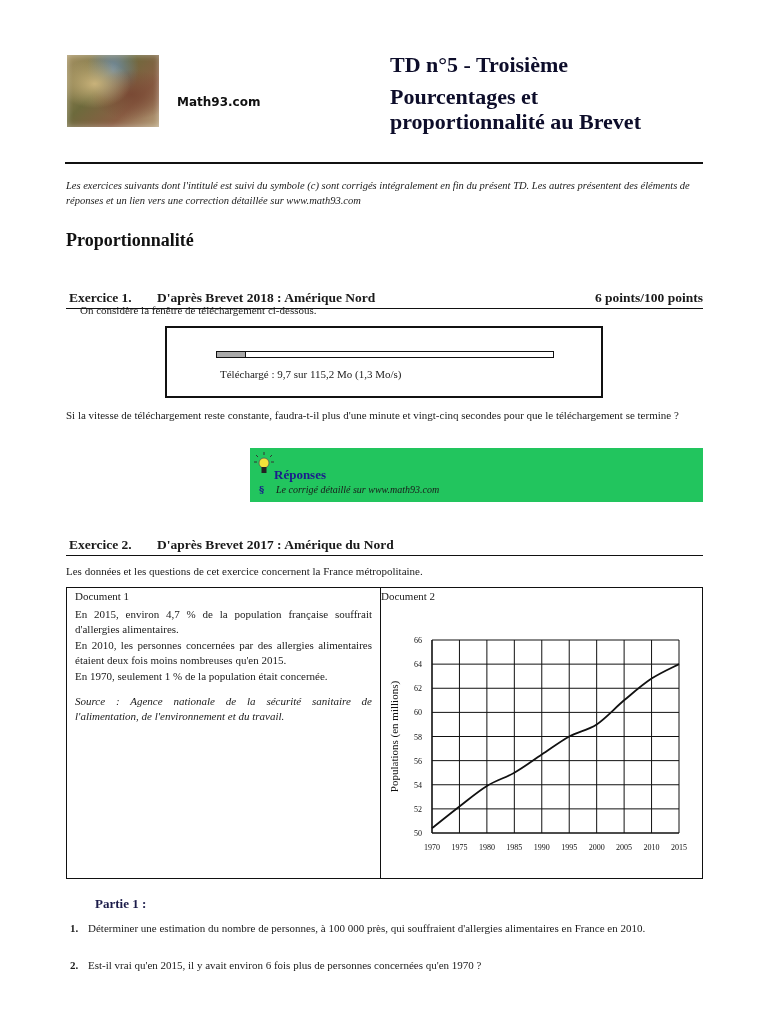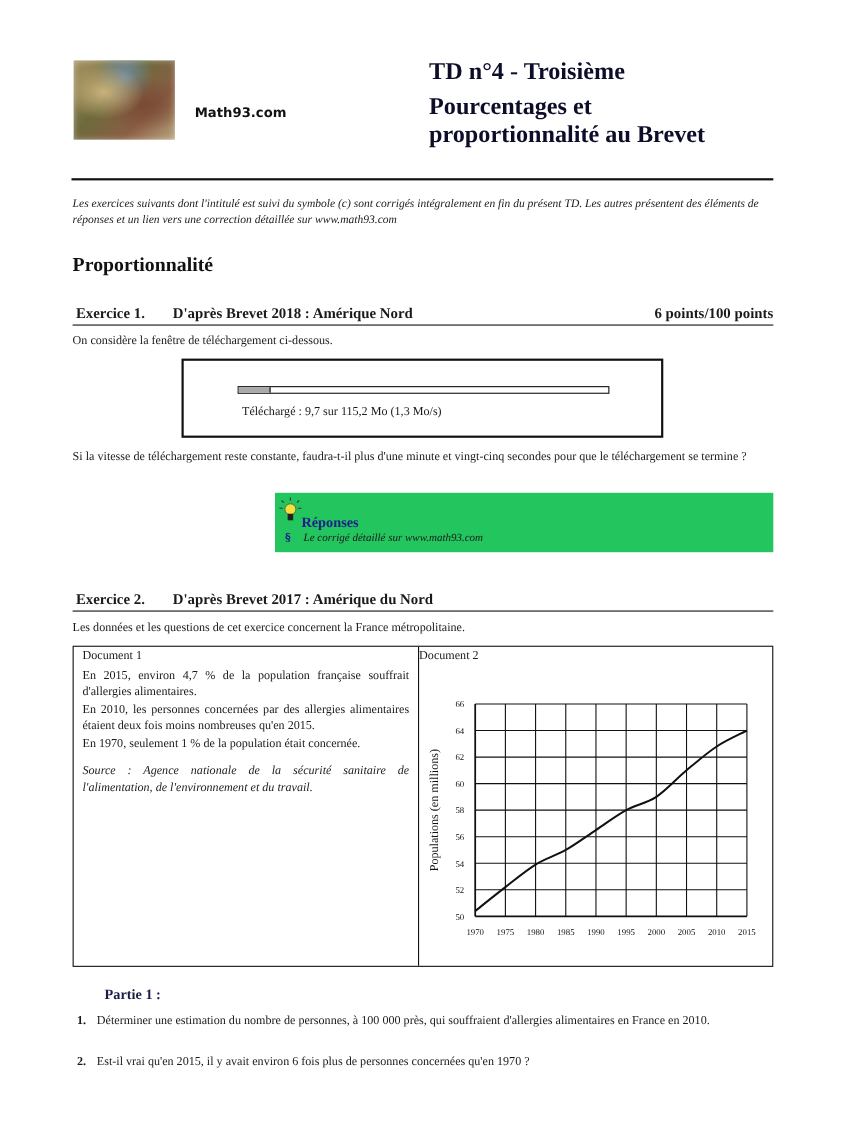--- a/index.html
+++ b/index.html
@@ -41,36 +41,36 @@
   .partie { left:66px; top:896px; font-family:"Liberation Serif", serif; font-weight:bold; font-size:13px; color:#1c1c4a;margin-left:29px; }
   .q { left:66px; width:637px; font-family:"Liberation Serif", serif; font-size:11px; line-height:14px; text-align:justify; }
   .q-num { font-weight:bold; display:inline-block; width:18px; padding-left:4px; }
   #chart { position:absolute; left:0; top:0; }
 </style>
 </head>
 <body>
 
 <div class="abs logo-img"></div>
 <div class="abs logo-text">Math93.com</div>
-<div class="abs title1">TD n°4  -  Troisième</div>
+<div class="abs title1">TD n°5  -  Troisième</div>
 <div class="abs title2">
   <div>Pourcentages et</div>
   <div>proportionnalité au Brevet</div>
 </div>
 <div class="abs hr-top"></div>
 <div class="abs intro">Les exercices suivants dont l'intitulé est suivi du symbole (c) sont corrigés intégralement en fin du présent TD. Les autres présentent des éléments de réponses et un lien vers une correction détaillée sur www.math93.com</div>
 
 <div class="abs section-title">Proportionnalité</div>
 
-<div class="abs ex-head" style="top:277px;justify-content:center;">
+<div class="abs ex-head" style="top:290px;justify-content:center;">
   <span class="ex-num">Exercice 1.</span>
   <span>D'après Brevet 2018 : Amérique Nord</span>
   <span class="ex-pts">6 points/100 points</span>
 </div>
-<div class="abs p" style="left:66px; top:302px;text-align:center;">On considère la fenêtre de téléchargement ci-dessous.</div>
+<div class="abs p" style="left:80px; top:302px;text-align:center;">On considère la fenêtre de téléchargement ci-dessous.</div>
 
 <div class="abs dl-box">
   <div class="dl-bar">
     <div class="dl-fill" id="dl-fill" style="width: 8.42%;"></div>
   </div>
   <div class="dl-text">Téléchargé : 9,7 sur 115,2 Mo (1,3 Mo/s)</div>
 </div>
 
 <div class="abs p" style="left:66px; top:407px; width:637px; text-align:justify;">Si la vitesse de téléchargement reste constante, faudra-t-il plus d'une minute et vingt-cinq secondes pour que le téléchargement se termine ?</div>
 

